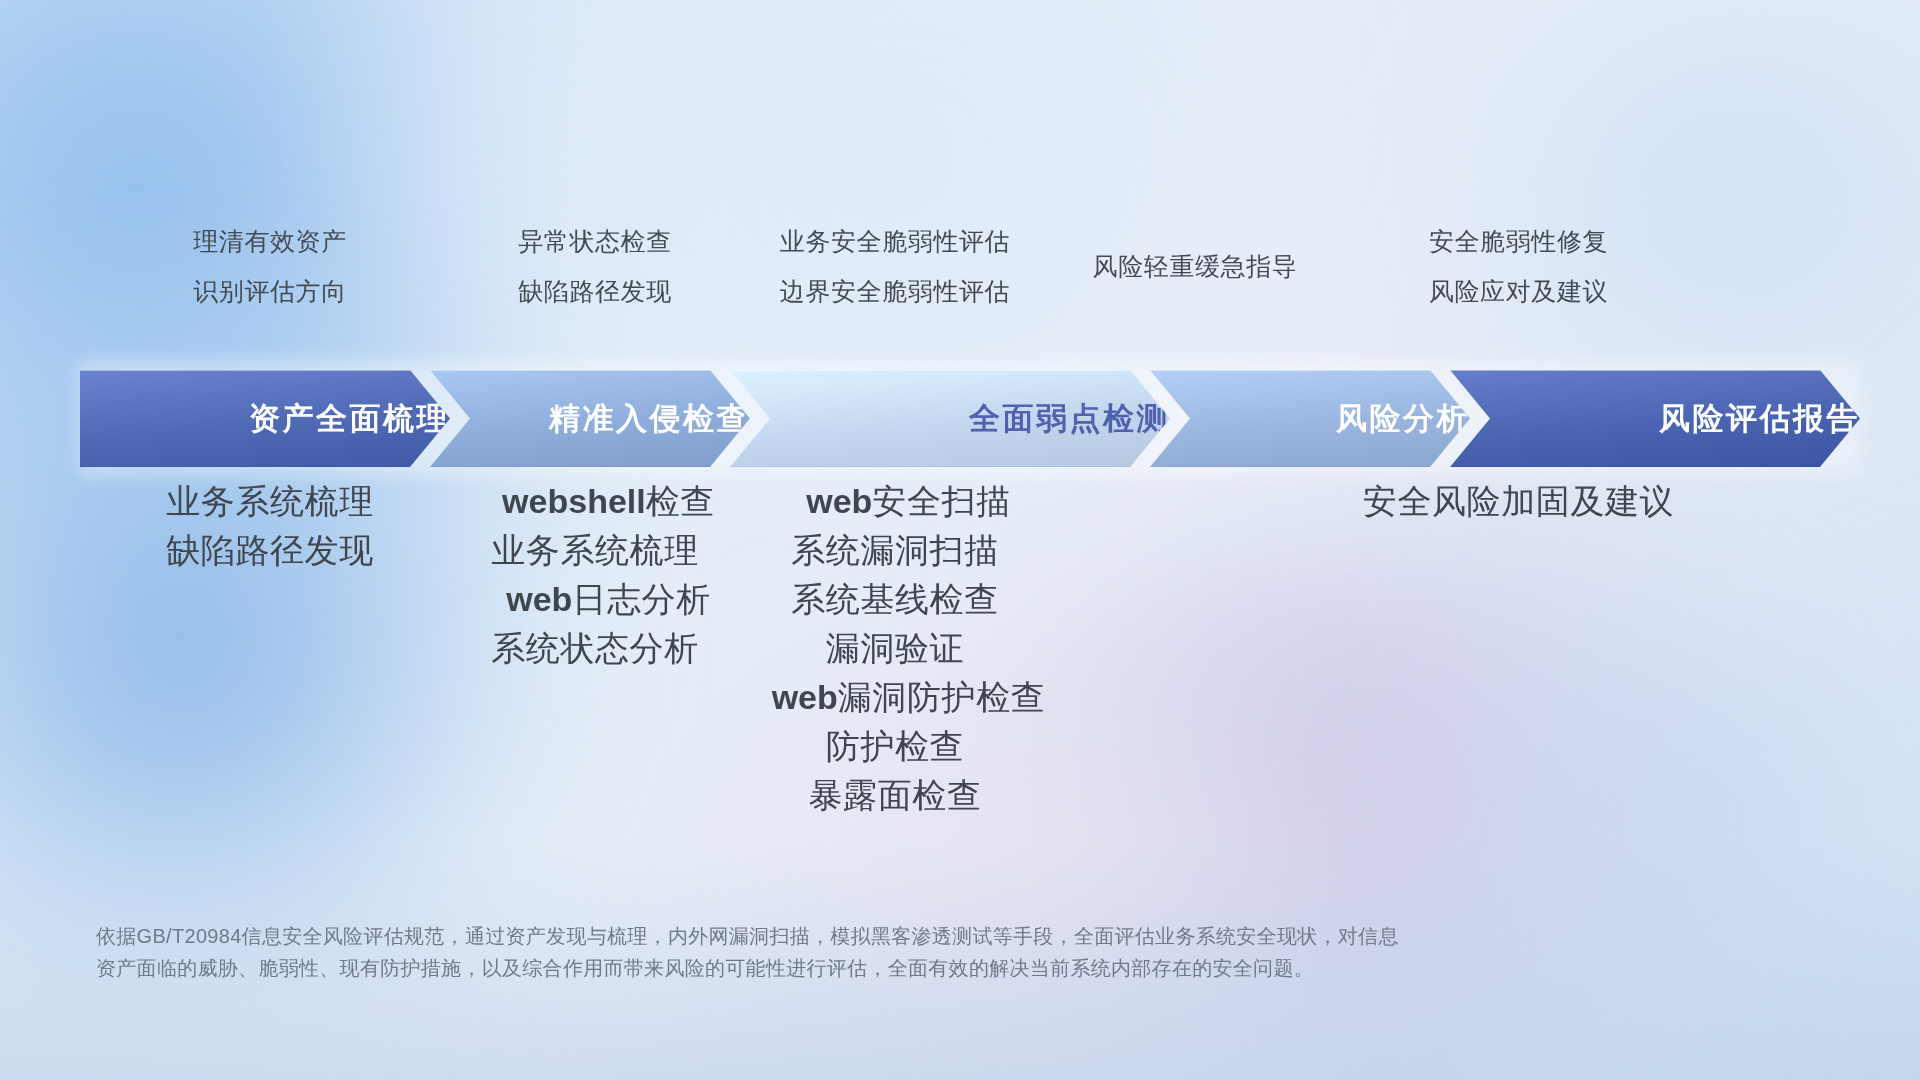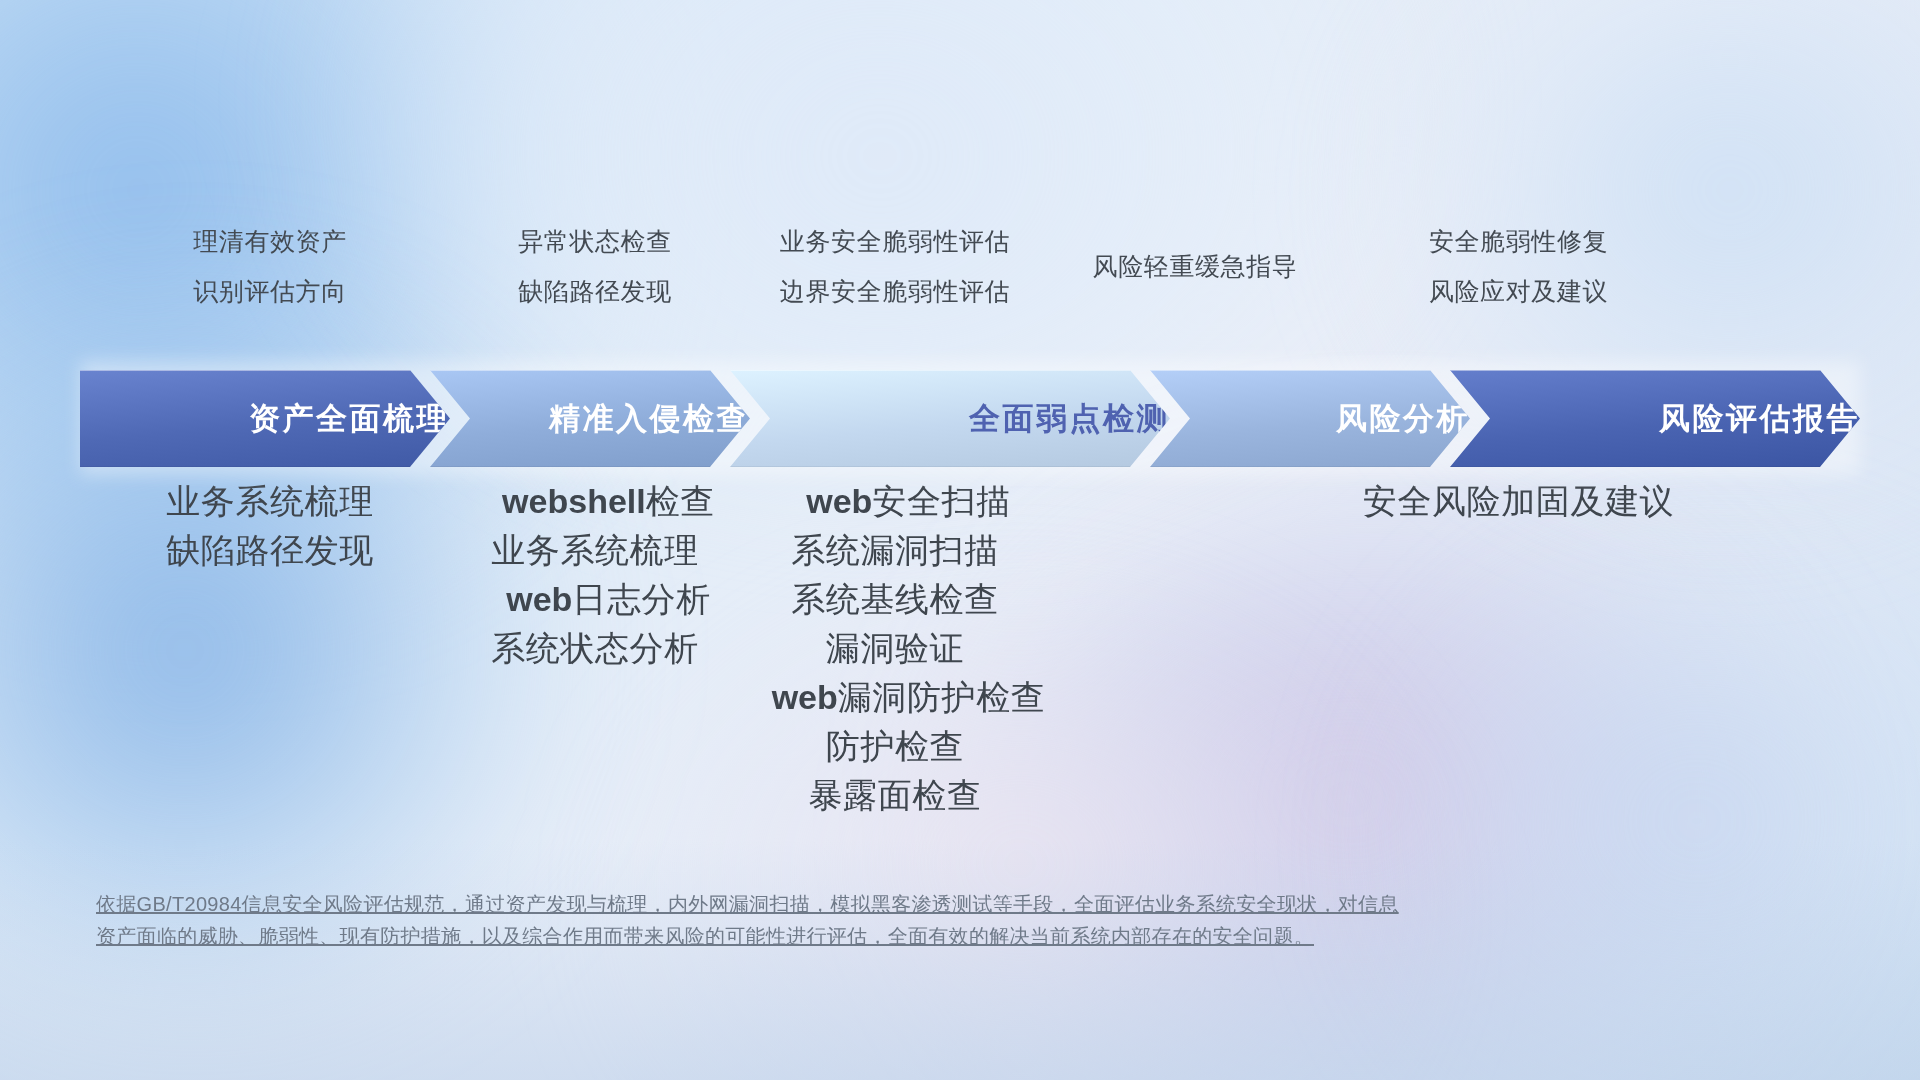--- a/index.html
+++ b/index.html
@@ -182,27 +182,26 @@
     height: 114px;
     background: rgba(255,255,255,0.40);
     filter: blur(9px);
     pointer-events: none;
   }
 
   
   #footer {
     position: absolute;
     left: 96px;
-    top: 888px;
+    top: 920px;
     width: 1500px;
     font-size: 20px;
     line-height: 32px;
     color: #6f7a89;
     letter-spacing: 0.3px;
-    text-decoration: underline;
   }
 </style>
 </head>
 <body>
 
 <div id="stage">
 
   <div class="blob blob-a"></div>
   <div class="blob blob-b"></div>
   <div class="blob blob-c"></div>

